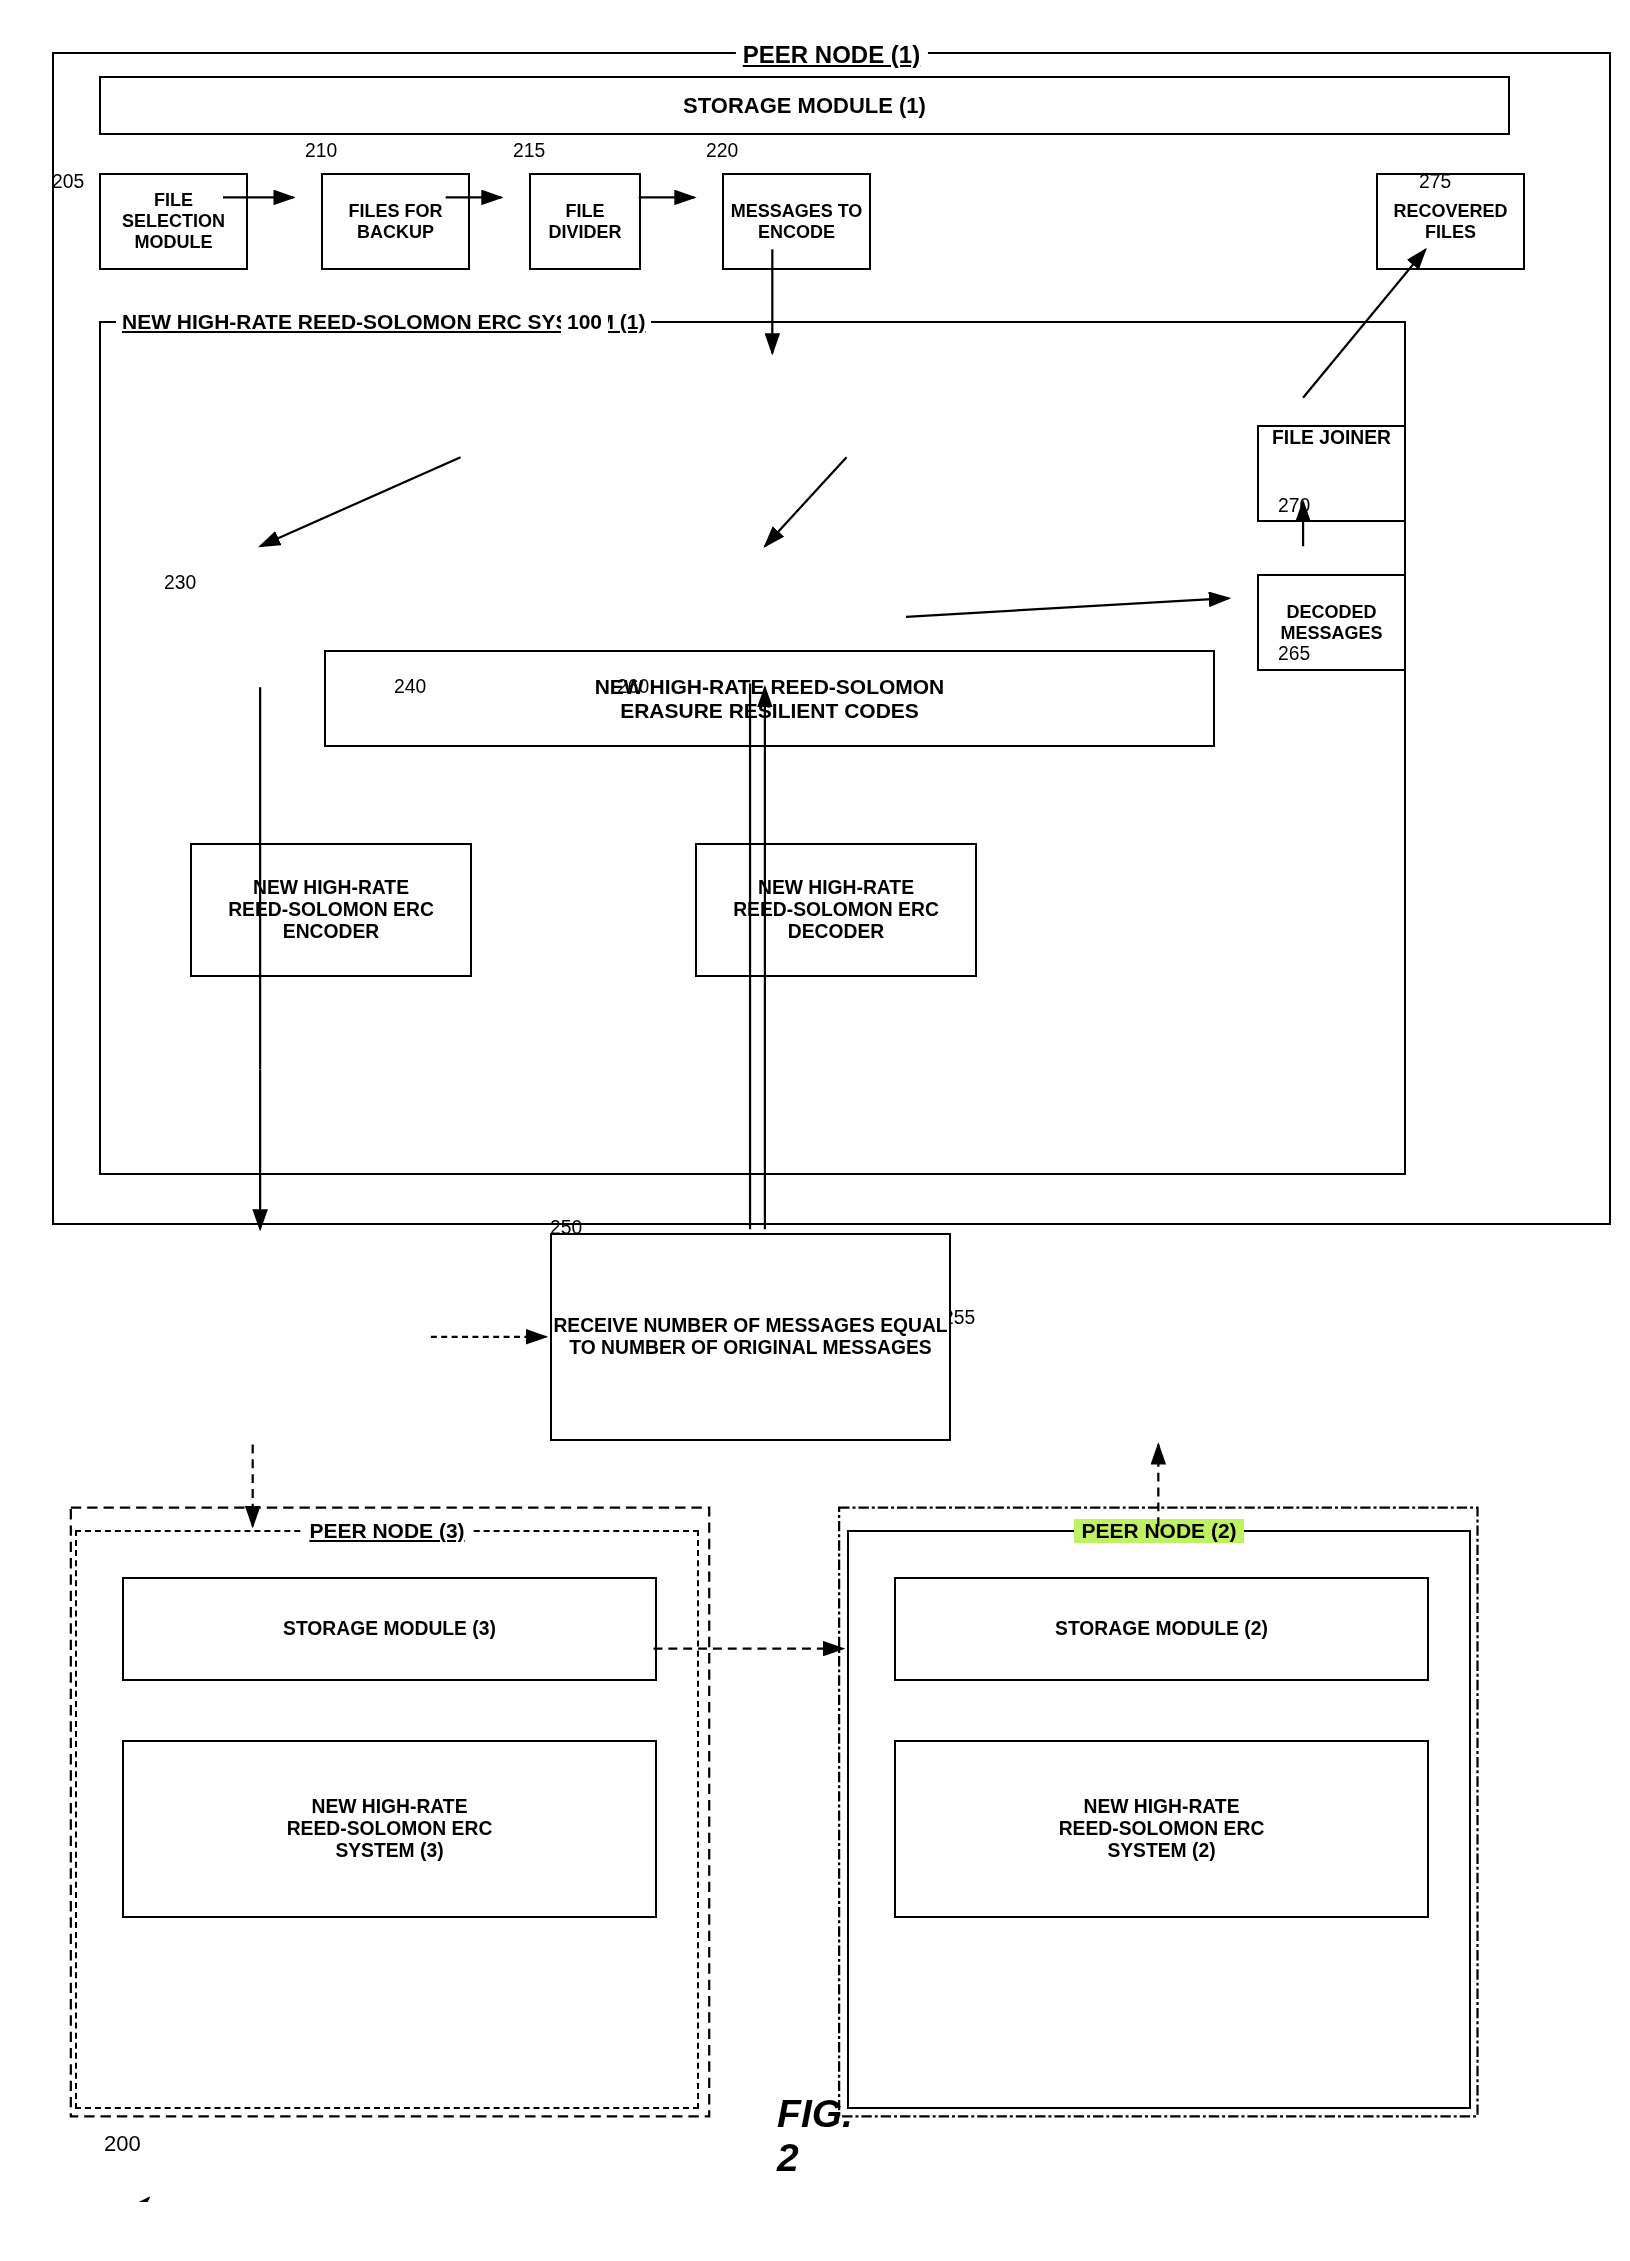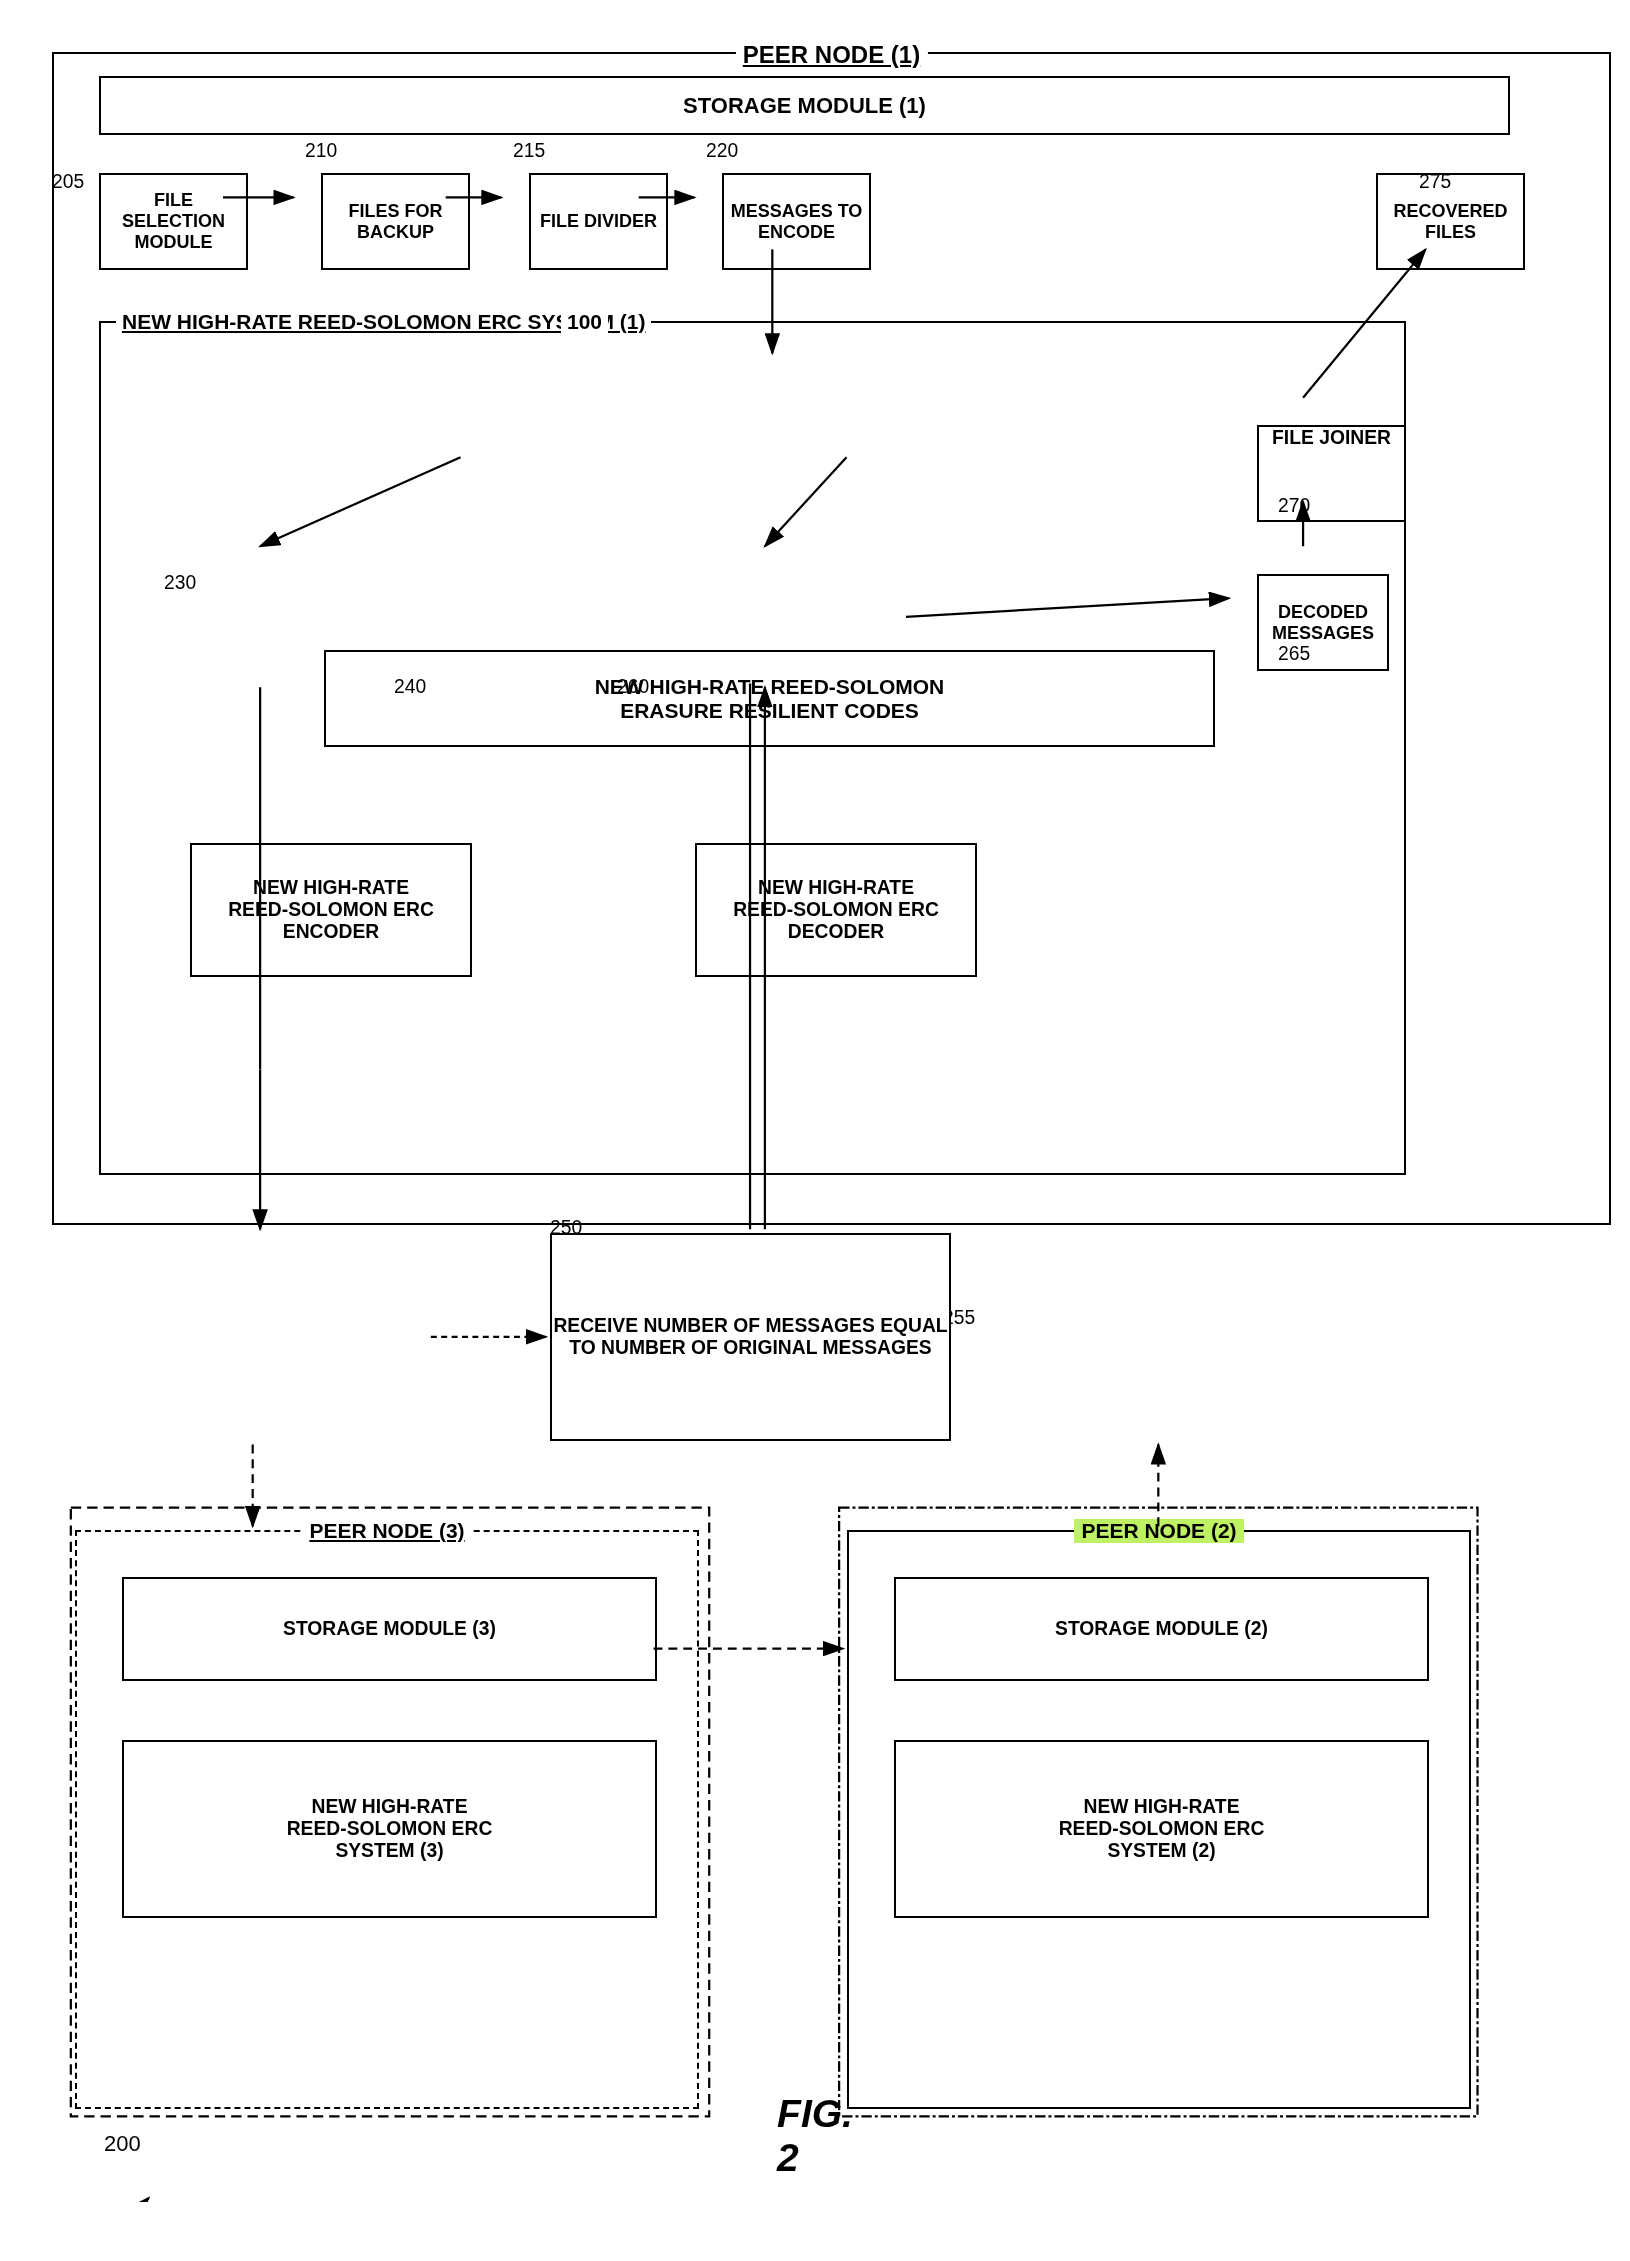--- a/index.html
+++ b/index.html
@@ -85,21 +85,21 @@
     .files-for-backup {
       top: 119px;
       left: 267px;
       width: 149px;
       height: 97px;
     }
 
     .file-divider {
       top: 119px;
       left: 475px;
-      width: 139px;
+      width: 112px;
       height: 97px;
     }
 
     .messages-to-encode {
       top: 119px;
       left: 668px;
       width: 149px;
       height: 97px;
     }
 
@@ -191,21 +191,21 @@
       font-size: 19.3px;
       font-weight: bold;
       background: #fff;
     }
 
     
     .decoded-messages {
       position: absolute;
       top: 520px;
       left: 1203px;
-      width: 132px;
+      width: 149px;
       height: 97px;
       border: 2.2px solid #000;
       display: flex;
       align-items: center;
       justify-content: center;
       text-align: center;
       font-size: 18px;
       font-weight: bold;
       background: #fff;
     }

